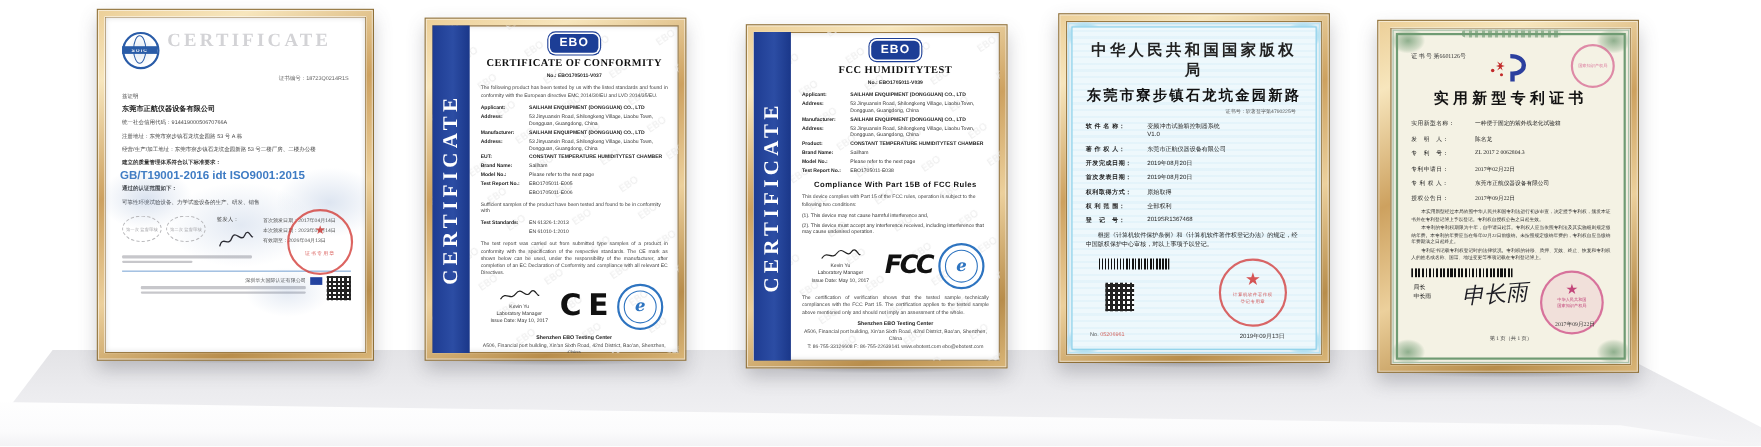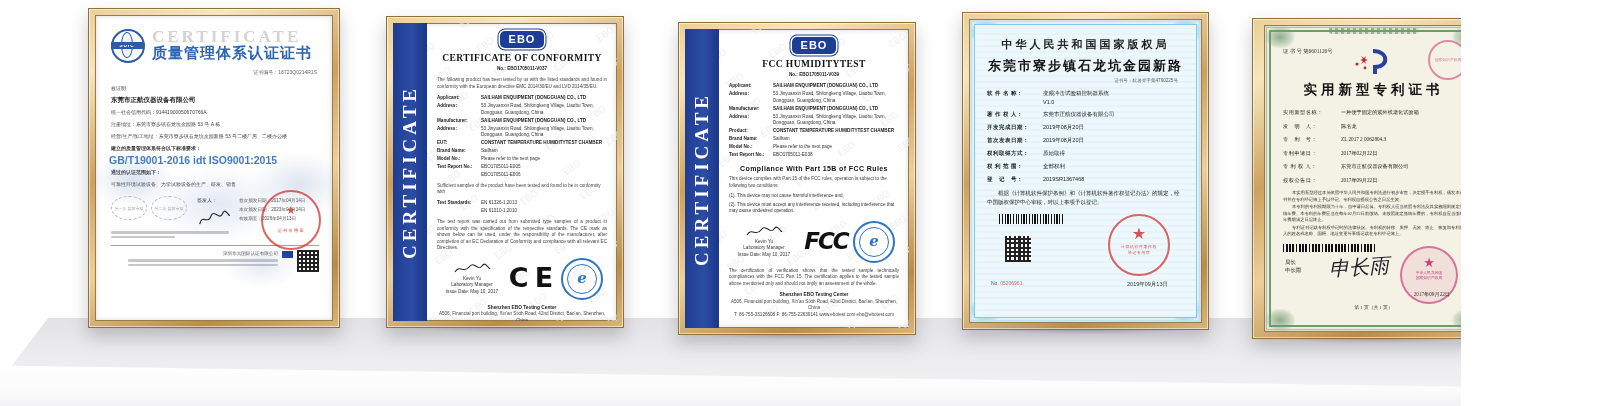--- a/index.html
+++ b/index.html
@@ -1,16 +1,16 @@
 <!DOCTYPE html>
 <html><head>
 <meta charset="utf-8">
 <style>
   html,body{margin:0;padding:0;background:#ffffff;}
-  #stage{position:relative;width:1461px;height:406px;background:#ffffff;overflow:hidden;
+  #stage{position:relative;width:1601px;height:406px;background:#ffffff;overflow:hidden;
          font-family:"Liberation Sans","DejaVu Sans",sans-serif;color:#333;}
   
   .shelf-top{position:absolute;left:0;top:318px;width:1601px;height:88px;
     background:linear-gradient(180deg,#e3e3e6 0%,#ececef 45%,#f4f4f6 100%);
     clip-path:polygon(3% 0%,91.5% 0%,100% 80%,100% 100%,0% 100%,0% 72%);}
   .shelf-front{position:absolute;left:0;top:360px;width:1601px;height:46px;
     background:linear-gradient(180deg,#ffffff 0%,#fbfbfc 70%,#f2f2f4 100%);
     clip-path:polygon(0% 12%,92% 58%,100% 100%,0% 100%);}
   .gshadow{position:absolute;height:14px;
     background:radial-gradient(ellipse closest-side,rgba(60,60,70,.28),rgba(60,60,70,0) 78%);}
@@ -98,21 +98,21 @@
   .e-foot{margin-top:5px;text-align:center;color:#444;}
   .e-footc{font-weight:bold;color:#222;font-size:4.8px;}
   
   .c-paper{background:#e9f5fa;}
   .c-inner{position:absolute;inset:5px;border:1.5px solid #7fcbe8;outline:1px solid #b9e4f3;outline-offset:2px;
     background:repeating-linear-gradient(0deg,rgba(140,205,235,.10) 0 2px,rgba(255,255,255,0) 2px 6px),#eef8fc;
     padding:12px 12px 6px 12px;box-sizing:border-box;font-size:5.5px;color:#333;}
   .c-corner{position:absolute;width:46px;height:34px;pointer-events:none;
     background:radial-gradient(closest-side,rgba(70,185,228,.75),rgba(70,185,228,.25) 60%,transparent 75%);}
   .c-auth{text-align:center;font-family:"Liberation Serif","DejaVu Serif",serif;font-weight:bold;
-    font-size:11px;letter-spacing:3px;color:#222;}
+    font-size:14px;letter-spacing:3px;color:#222;}
   .c-title{text-align:center;font-family:"Liberation Serif","DejaVu Serif",serif;font-weight:bold;
     font-size:13px;letter-spacing:2px;color:#111;margin-top:5px;}
   .c-no{text-align:right;font-size:4.6px;color:#555;margin:3px 6px 7px 0;}
   .c-row{display:flex;margin-bottom:6px;}
   .c-row .lab{width:56px;font-weight:bold;color:#222;flex:0 0 auto;letter-spacing:.5px;}
   .c-row .val{flex:1;color:#222;}
   .c-par{margin-top:3px;text-indent:11px;line-height:9px;color:#222;}
   .c-low{position:relative;margin-top:7px;height:74px;}
   .barcode{width:64px;height:10px;background:repeating-linear-gradient(90deg,#111 0 1px,transparent 1px 2.5px,#111 2.5px 4px,transparent 4px 5.5px);}
   .c-qr{position:absolute;left:18px;top:22px;width:26px;height:26px;background:
@@ -172,21 +172,20 @@
 
   <div class="frame" style="left:88px;top:8px;width:252px;height:320px;">
     <div class="paper q-paper">
       <div class="q-map"></div>
       <div class="q-head">
         <div class="q-globe">
           <div class="q-soic">SOIC</div>
         </div>
         <div>
           <div class="q-ghost">CERTIFICATE</div>
-          <div class="q-title">质量管理体系认证证书</div>
         </div>
       </div>
       <div class="q-no">证书编号：18723Q0214R1S</div>
       <div class="q-body">
         <div>兹证明</div>
         <div class="q-co">东莞市正航仪器设备有限公司</div>
         <div>统一社会信用代码：91441900050670766A</div>
         <div>注册地址：东莞市寮步镇石龙坑金园路 53 号 A 栋</div>
         <div>经营/生产/加工地址：东莞市寮步镇石龙坑金园新路 53 号二楼厂房、二楼办公楼</div>
         <div class="q-bold">建立的质量管理体系符合以下标准要求：</div>

